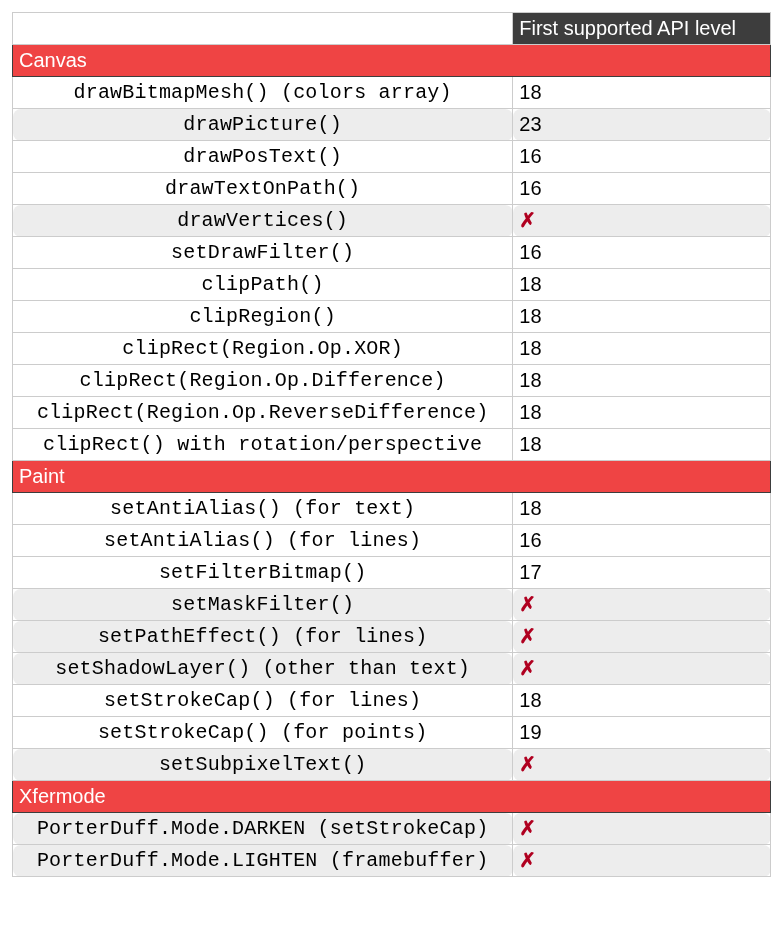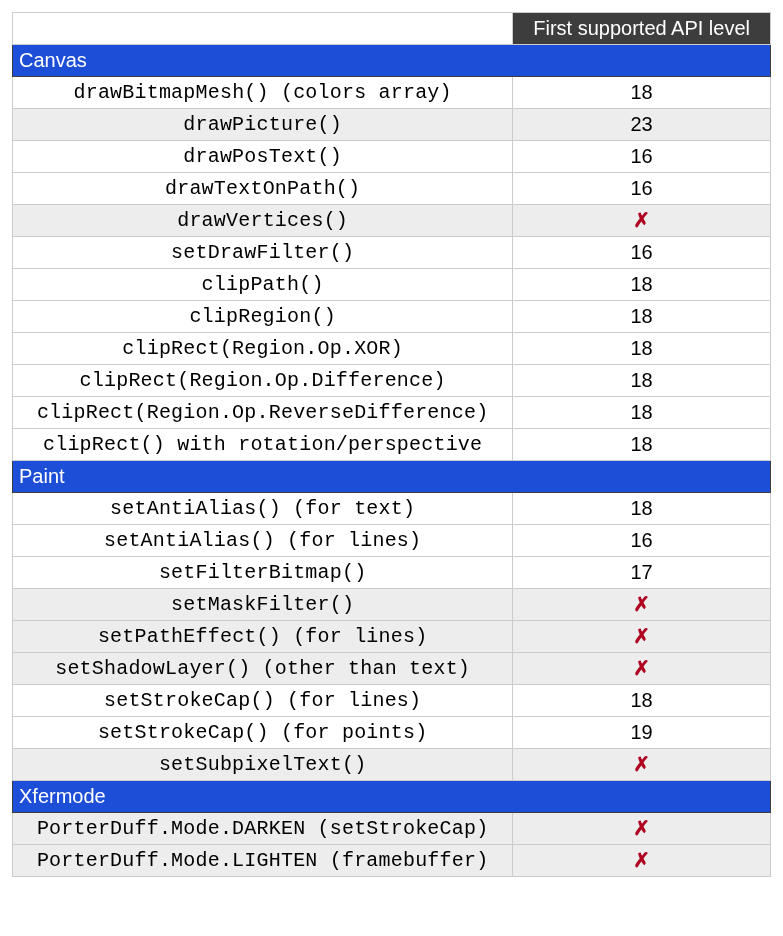--- a/index.html
+++ b/index.html
@@ -24,42 +24,42 @@
     vertical-align: middle;
   }
   .col-method {
     width: 66%;
     text-align: center;
     font-family: "Courier New", Courier, monospace;
     letter-spacing: 0.2px;
   }
   .col-api {
     width: 34%;
-    text-align: center;
     font-family: Arial, Helvetica, sans-serif;
   }
   .header-row td {
     background: #fff;
   }
   .header-row .col-api {
     background: #3d3d3d;
     color: #fff;
     font-weight: normal;
     font-family: Arial, Helvetica, sans-serif;
   }
   .section-row td {
-    background: #1d4ed8;
+    background: #ef4444;
     color: #fff;
     text-align: left;
     font-family: Arial, Helvetica, sans-serif;
     border: 1px solid #3d3d3d;
     padding-left: 6px;
   }
   .alt td {
     background: #ededed;
+    border-radius: 8px;
   }
   .cross {
     color: #b00020;
     font-weight: bold;
     font-family: Arial, sans-serif;
   }
 </style>
 </head>
 <body>
 

